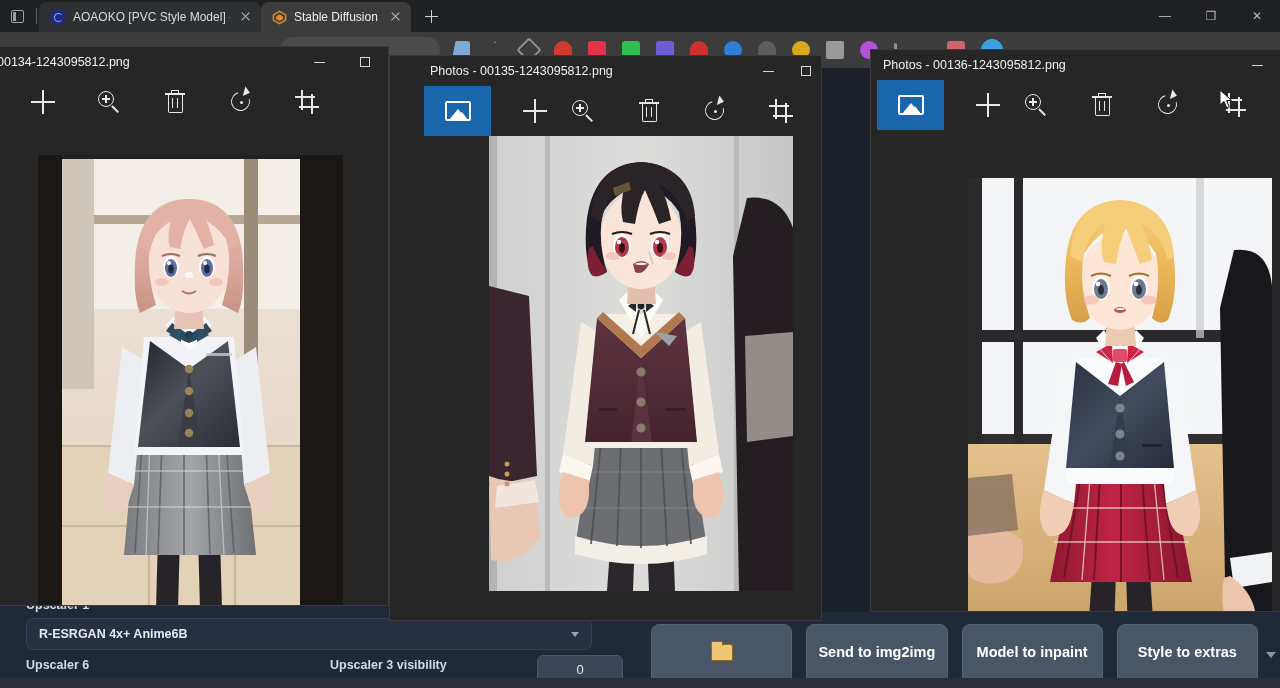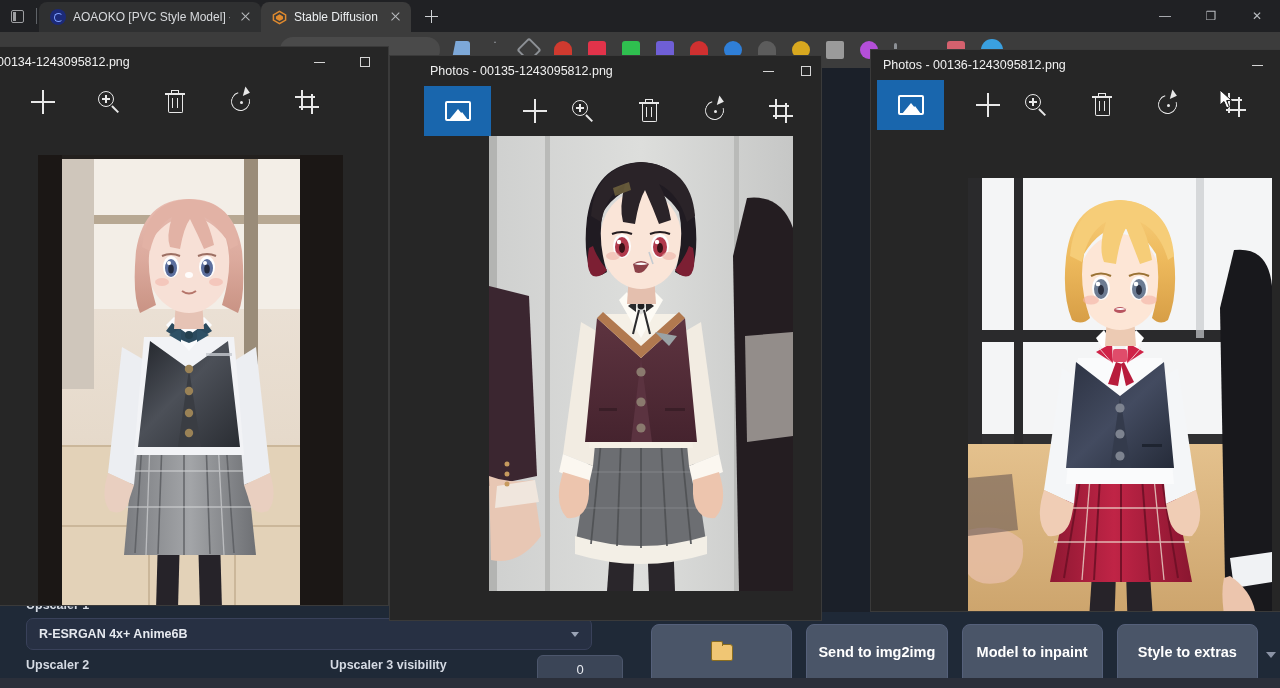--- a/index.html
+++ b/index.html
@@ -330,21 +330,21 @@
 
     <div class="browser-body"></div>
   </div>
 
   <div class="sd-left">
     <div class="sd-label" style="position:absolute;left:26px;top:6px;">Upscaler 1</div>
     <div class="sd-dropdown">
       <span class="val">R-ESRGAN 4x+ Anime6B</span>
       <span class="caret-down"></span>
     </div>
-    <div class="sd-label" style="position:absolute;left:26px;top:66px;">Upscaler 2</div>
+    <div class="sd-label" style="position:absolute;left:26px;top:66px;">Upscaler 6</div>
     <div class="sd-label" style="position:absolute;left:330px;top:66px;">Upscaler 3 visibility</div>
     <div style="position:absolute;left:537px;top:63px;width:86px;height:29px;background:#3b4557;border:1px solid #4c566c;border-radius:6px 6px 0 0;display:flex;align-items:center;justify-content:center;">
       <span style="color:#e7eaf0;font-size:13px;">0</span>
     </div>
   </div>
 
   <div class="sd-right">
     <div class="btn-row">
       <div class="sd-btn">
         <span class="folder-icon"></span>

